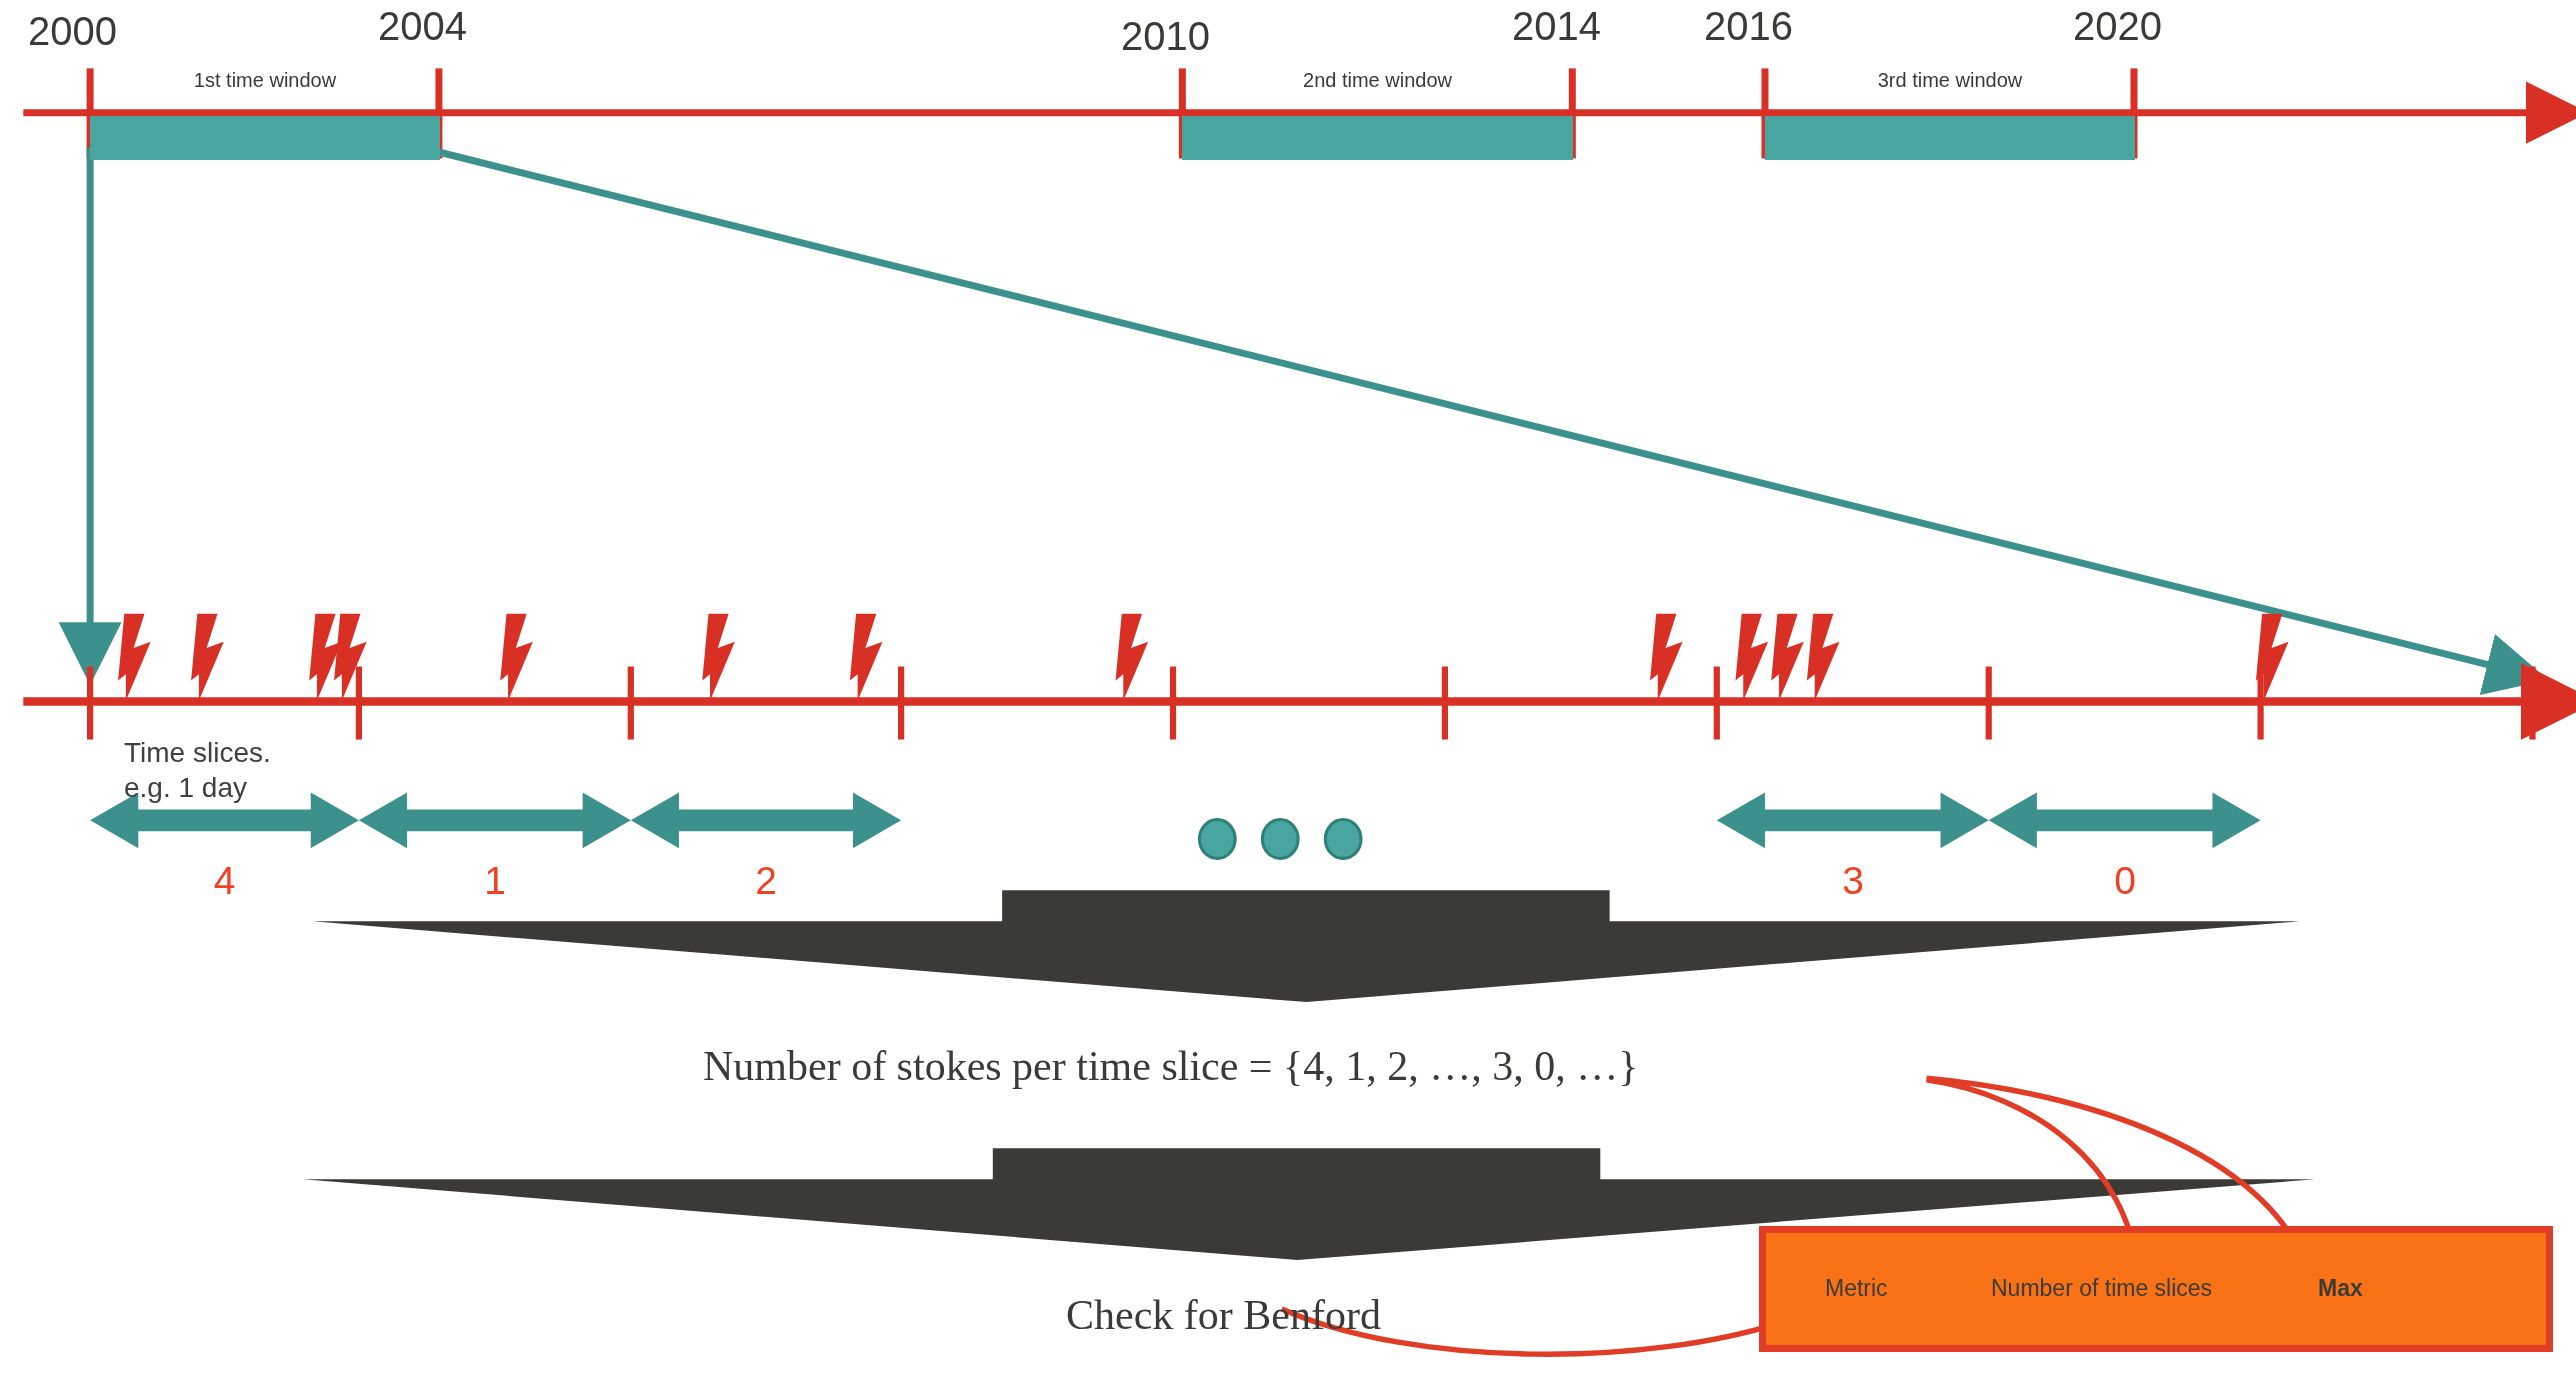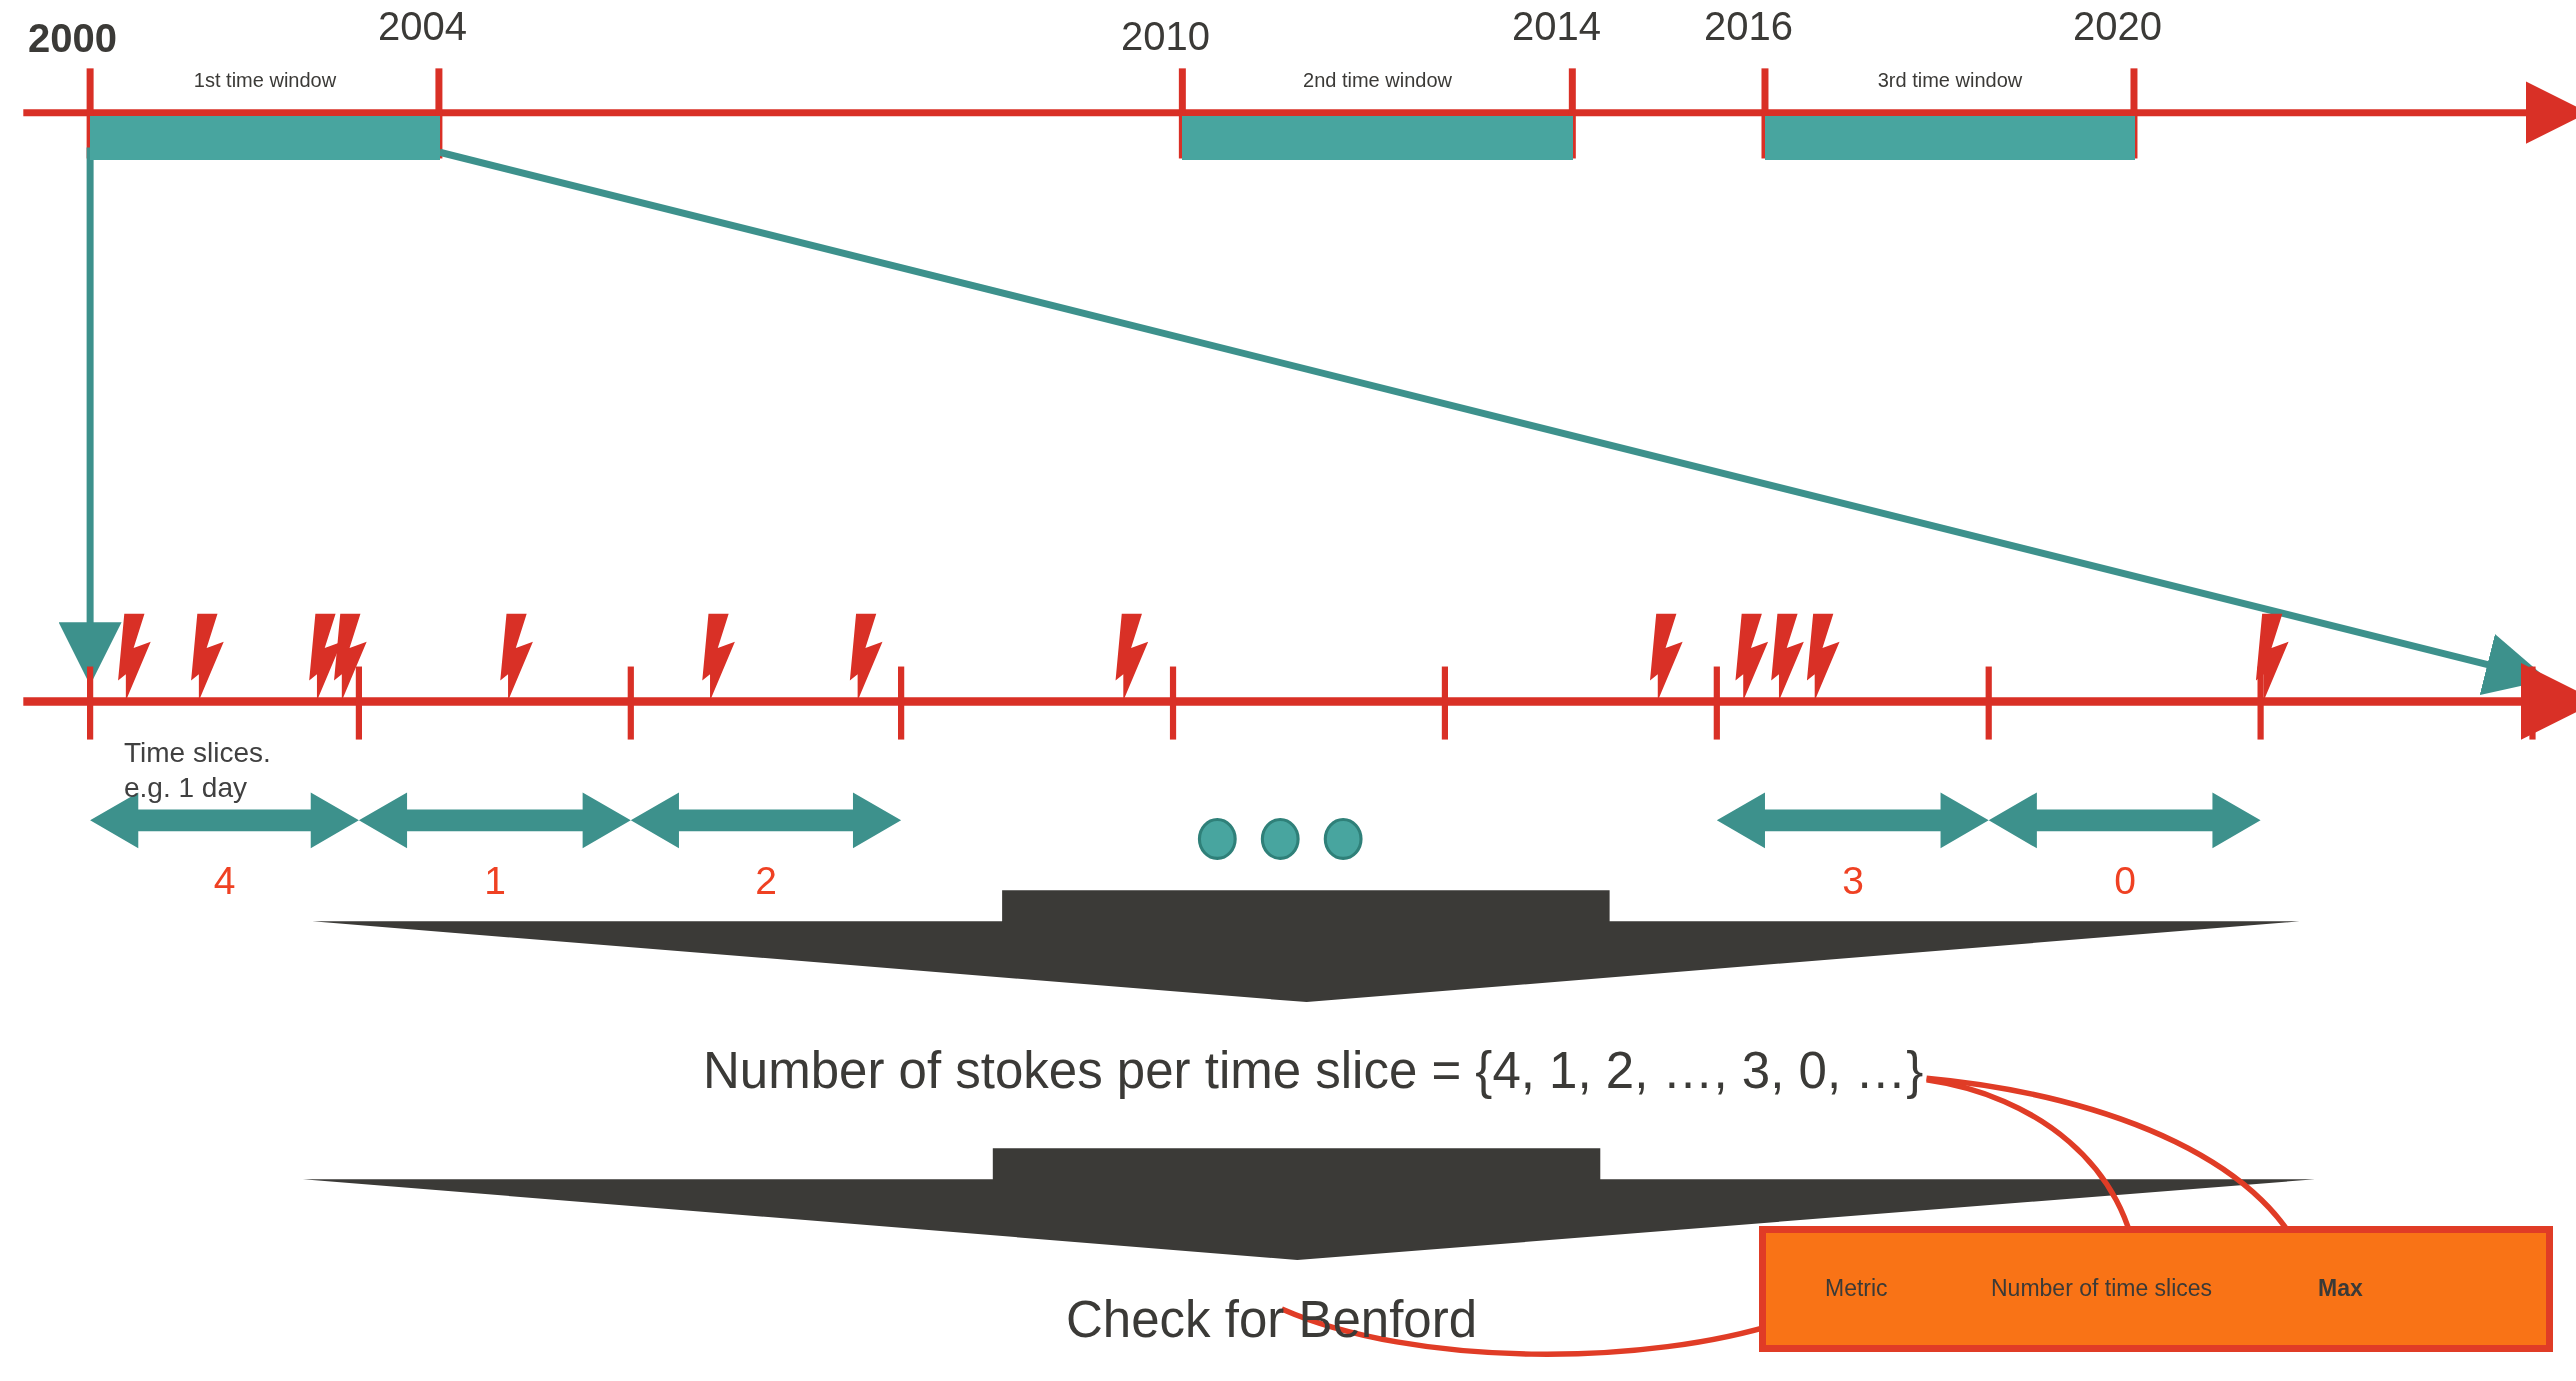--- a/index.html
+++ b/index.html
@@ -4,21 +4,21 @@
 <style>
   html,body{margin:0;padding:0;background:#ffffff;}
   body{width:2576px;height:1382px;position:relative;overflow:hidden;
        font-family:"Liberation Sans",sans-serif;color:#3b3a37;}
   .stage{position:absolute;left:0;top:0;width:2576px;height:1382px;}
   .yearlbl{position:absolute;font-size:40px;color:#3b3a37;white-space:nowrap;line-height:1;}
   .winlbl{position:absolute;font-size:20px;color:#3b3a37;white-space:nowrap;line-height:1;text-align:center;}
   .tealbar{position:absolute;background:#48a59f;}
   .num{position:absolute;font-size:39px;color:#ef4123;font-weight:400;line-height:1;text-align:center;white-space:nowrap;}
   .tslabel{position:absolute;font-size:28px;color:#404040;line-height:1.22;white-space:nowrap;}
-  .bigtext{position:absolute;font-size:51px;color:#3b3a37;white-space:nowrap;line-height:1;}
+  .bigtext{position:absolute;font-size:42px;color:#3b3a37;white-space:nowrap;line-height:1;font-family:Liberation Serif, serif;}
   .boxtxt{position:absolute;font-size:23px;color:#3b3a37;white-space:nowrap;line-height:1;}
   .redbox{position:absolute;border:7px solid #e03c26;background:#f97316;box-sizing:border-box;}
   svg{position:absolute;left:0;top:0;overflow:visible;}
 </style>
 </head>
 <body>
 
 <div class="stage">
 
   <svg width="2576" height="1382" viewBox="0 0 3316 1779">
@@ -109,21 +109,21 @@
     <path fill="none" stroke="#e03c26" stroke-width="7" marker-end="url(#redCurveHead)" d="M2480,1390 C2620,1410 2740,1500 2752,1640"></path>
     <path fill="none" stroke="#e03c26" stroke-width="7" marker-end="url(#redCurveHead)" d="M2480,1388 C2720,1410 2930,1500 2972,1640"></path>
 
     <path fill="none" stroke="#e03c26" stroke-width="7" marker-end="url(#redCurveHead)" d="M1650,1685 C1820,1760 2120,1760 2300,1700"></path>
   </svg>
 
   <div class="tealbar" style="left:90px;top:116px;width:350px;height:44px;"></div>
   <div class="tealbar" style="left:1182px;top:116px;width:391px;height:44px;"></div>
   <div class="tealbar" style="left:1765px;top:116px;width:370px;height:44px;"></div>
 
-  <div class="yearlbl" style="left:28px;top:18px;font-weight:bold;">2000</div>
+  <div class="yearlbl" style="left:28px;top:11px;">2000</div>
   <div class="yearlbl" style="left:378px;top:6.2px;">2004</div>
   <div class="yearlbl" style="left:1121px;top:16px;text-align:center;">2010</div>
   <div class="yearlbl" style="left:1512px;top:6.2px;">2014</div>
   <div class="yearlbl" style="left:1704px;top:6.2px;">2016</div>
   <div class="yearlbl" style="left:2073px;top:6.2px;">2020</div>
 
   <div class="winlbl" style="left:90px;top:70px;width:350px;">1st time window</div>
   <div class="winlbl" style="left:1182px;top:70px;width:391px;">2nd time window</div>
   <div class="winlbl" style="left:1765px;top:70px;width:370px;">3rd time window</div>
 

